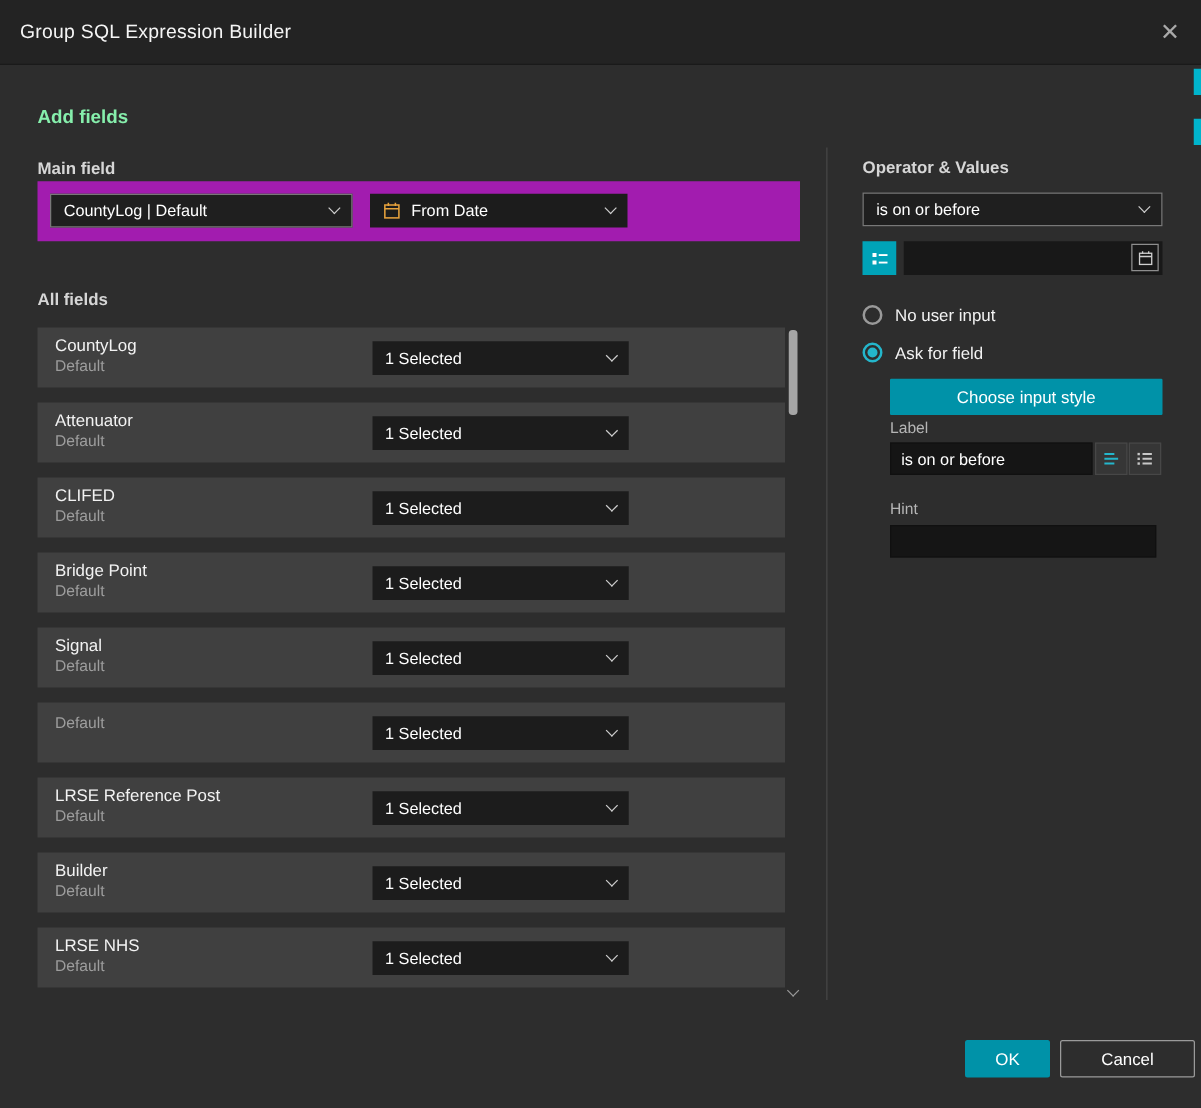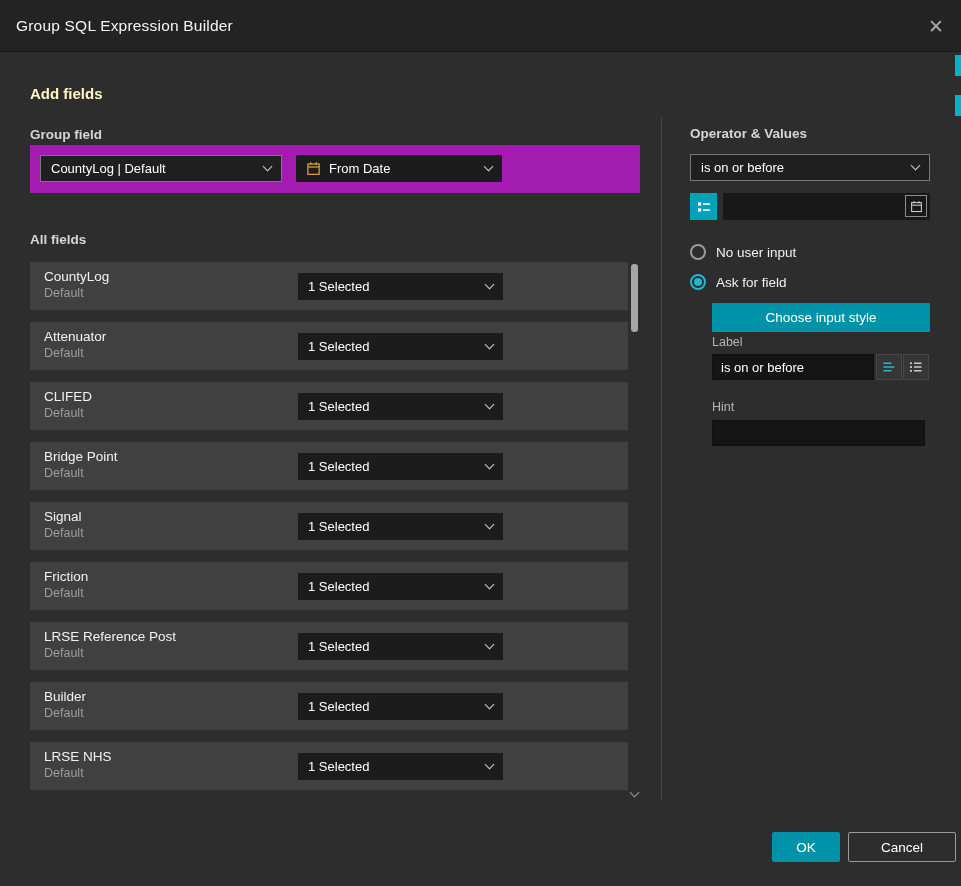--- a/index.html
+++ b/index.html
@@ -6,21 +6,21 @@
 html,body{width:961px;height:886px}
 body{position:relative;overflow:hidden;background:#2d2d2d;color:#fff;font-family:"Liberation Sans",sans-serif;-webkit-font-smoothing:antialiased}
 .abs{position:absolute}
 
 
 .titlebar{left:0;top:0;width:961px;height:52px;background:#232323;border-bottom:1px solid #1a1a1a}
 .title{left:16px;top:0;line-height:52px;font-size:15.5px;font-weight:400;letter-spacing:.2px;color:#f5f5f5}
 .close{right:12px;top:13px;width:26px;height:26px;font-size:19px;color:#a9a9a9;display:flex;align-items:center;justify-content:center;cursor:pointer}
 
 
-.h-add{left:30px;top:85px;font-size:15px;font-weight:700;color:#fef9c3}
+.h-add{left:30px;top:85px;font-size:15px;font-weight:700;color:#86efac}
 .sec{font-size:13.5px;font-weight:700;color:#d6d6d6}
 
 
 .mainrow{left:30px;top:145px;width:610px;height:48px;background:#a21caf}
 
 
 .select{display:flex;align-items:center;gap:8px;height:27px;background:#1c1c1c;padding:0 10px;cursor:pointer}
 .select.bordered{border:1px solid #787878;background:#1f1f1f}
 .sel-text{flex:1;font-size:13px;white-space:nowrap;overflow:hidden;color:#fff}
 .chev{flex:0 0 auto;width:7px;height:7px;border-right:1.5px solid #cfcfcf;border-bottom:1.5px solid #cfcfcf;transform:rotate(45deg);margin-top:-4px}
@@ -67,21 +67,21 @@
 </style>
 </head>
 <body>
 
 <div class="abs titlebar"></div>
 <div class="abs title">Group SQL Expression Builder</div>
 <div class="abs close">✕</div>
 
 <div class="abs h-add">Add fields</div>
 
-<div class="abs sec" style="left:30px;top:127px">Group field</div>
+<div class="abs sec" style="left:30px;top:127px">Main field</div>
 <div class="abs mainrow">
   <div class="select bordered" style="position:absolute;left:10px;top:10px;width:242px">
     <span class="sel-text">CountyLog | Default</span>
     <span class="chev"></span>
   </div>
   <div class="select" style="position:absolute;left:266px;top:10px;width:206px">
     <span style="display:flex">
       <svg width="15" height="15" viewBox="0 0 16 16">
           <rect x="2" y="3.2" width="12" height="11" fill="none" stroke="#e8a33d" stroke-width="1.3"></rect>
           <line x1="2" y1="6.4" x2="14" y2="6.4" stroke="#e8a33d" stroke-width="1.3"></line>
@@ -137,21 +137,20 @@
   <div class="field-row">
     <div class="fr-name">Signal</div>
     <div class="fr-sub">Default</div>
     <div class="select fr-select">
       <span class="sel-text">1 Selected</span>
       <span class="chev"></span>
     </div>
   </div>
 
   <div class="field-row">
-    <div class="fr-name">Friction</div>
     <div class="fr-sub">Default</div>
     <div class="select fr-select">
       <span class="sel-text">1 Selected</span>
       <span class="chev"></span>
     </div>
   </div>
 
   <div class="field-row">
     <div class="fr-name">LRSE Reference Post</div>
     <div class="fr-sub">Default</div>

